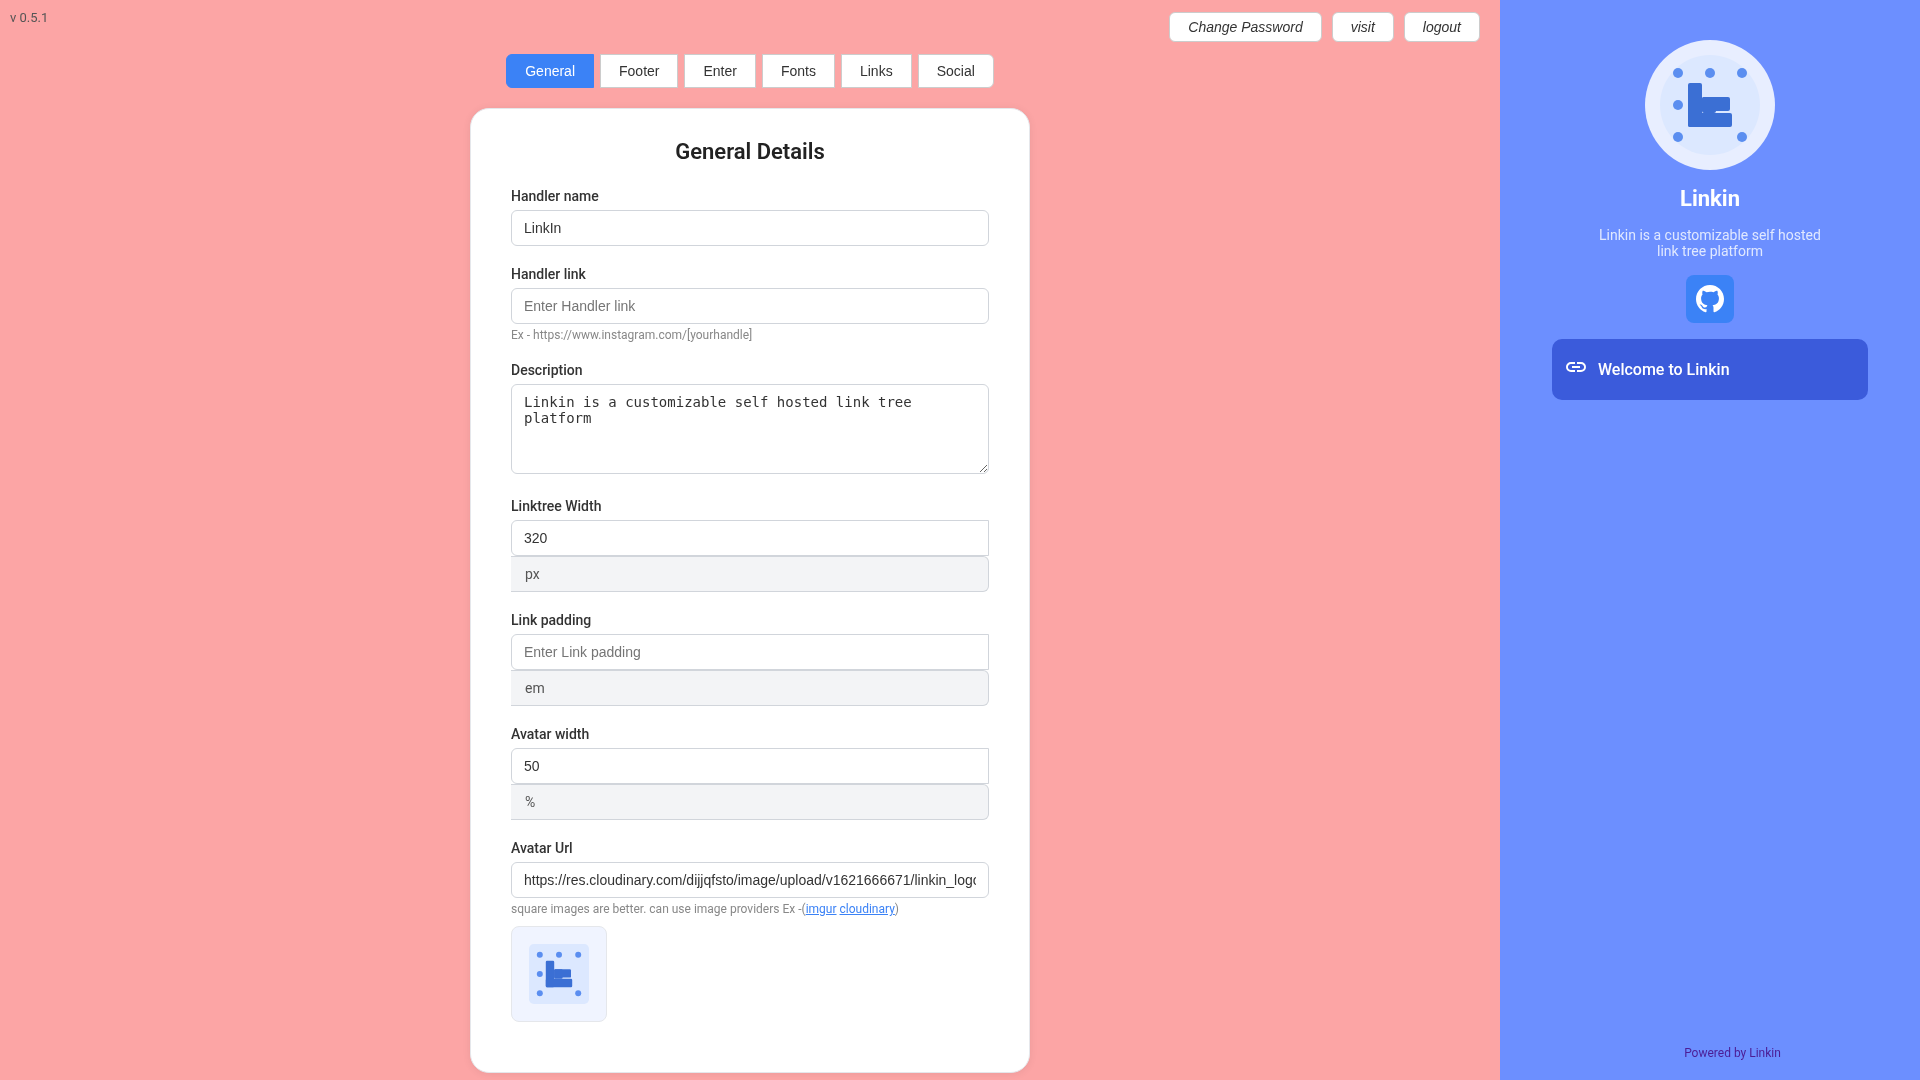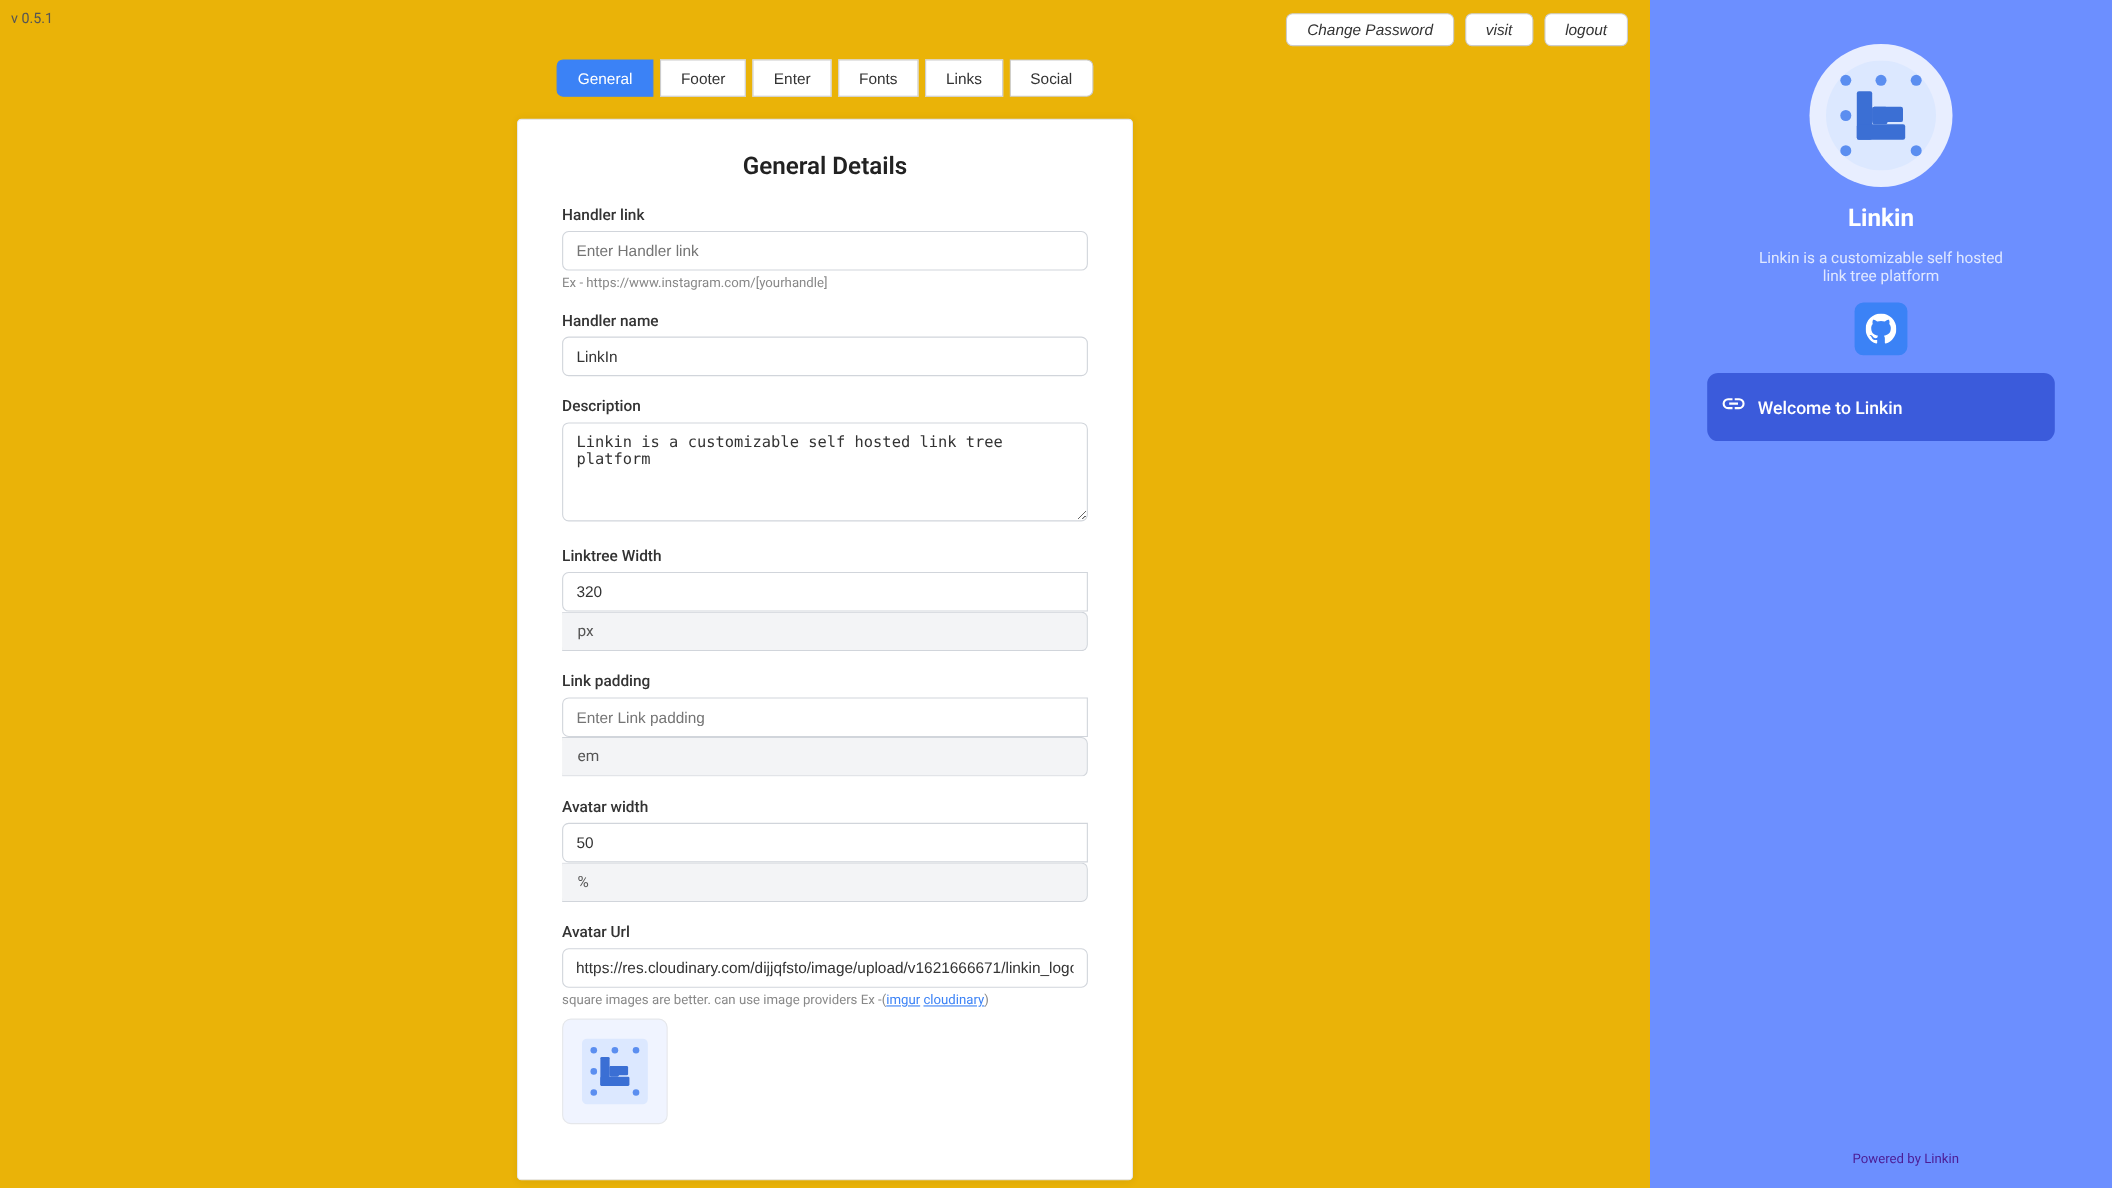--- a/index.html
+++ b/index.html
@@ -7,21 +7,21 @@
       font-family: -apple-system, BlinkMacSystemFont, 'Segoe UI', Roboto, sans-serif;
       display: flex;
       height: 100vh;
       overflow: hidden;
       background: #f5f5f5;
     }
 
     
     .left-panel {
       flex: 1;
-      background: #eab308;
+      background: #fca5a5;
       overflow-y: auto;
       position: relative;
       padding: 0 0 62px 0;
     }
 
     .version-label {
       position: absolute;
       top: 10px;
       left: 10px;
       font-size: 13px;
@@ -79,21 +79,21 @@
 
     .tab-bar button.active {
       background: #3b82f6;
       color: #fff;
       border-color: #3b82f6;
     }
 
     .form-card {
       background: #fff;
       border: 1px solid #e5e7eb;
-      border-radius: 4px;
+      border-radius: 19px;
       margin: 0 auto;
       padding: 30px 40px;
       max-width: 560px;
       box-shadow: 0 1px 8px rgba(0,0,0,0.07);
     }
 
     .form-card h2 {
       text-align: center;
       font-size: 22px;
       font-weight: 600;
@@ -286,28 +286,28 @@
     <button>Enter</button>
     <button>Fonts</button>
     <button>Links</button>
     <button>Social</button>
   </div>
 
   <div class="form-card">
     <h2>General Details</h2>
 
     <div class="form-group">
+      <label>Handler name</label>
+      <input type="text" value="LinkIn" style="">
+    </div>
+
+    <div class="form-group">
       <label>Handler link</label>
       <input type="text" placeholder="Enter Handler link" style="">
       <div class="hint">Ex - https://www.instagram.com/[yourhandle]</div>
-    </div>
-
-    <div class="form-group">
-      <label>Handler name</label>
-      <input type="text" value="LinkIn" style="">
     </div>
 
     <div class="form-group">
       <label>Description</label>
       <textarea style="">Linkin is a customizable self hosted link tree platform</textarea>
     </div>
 
     <div class="form-group">
       <label>Linktree Width</label>
       <div class="input-with-unit">

